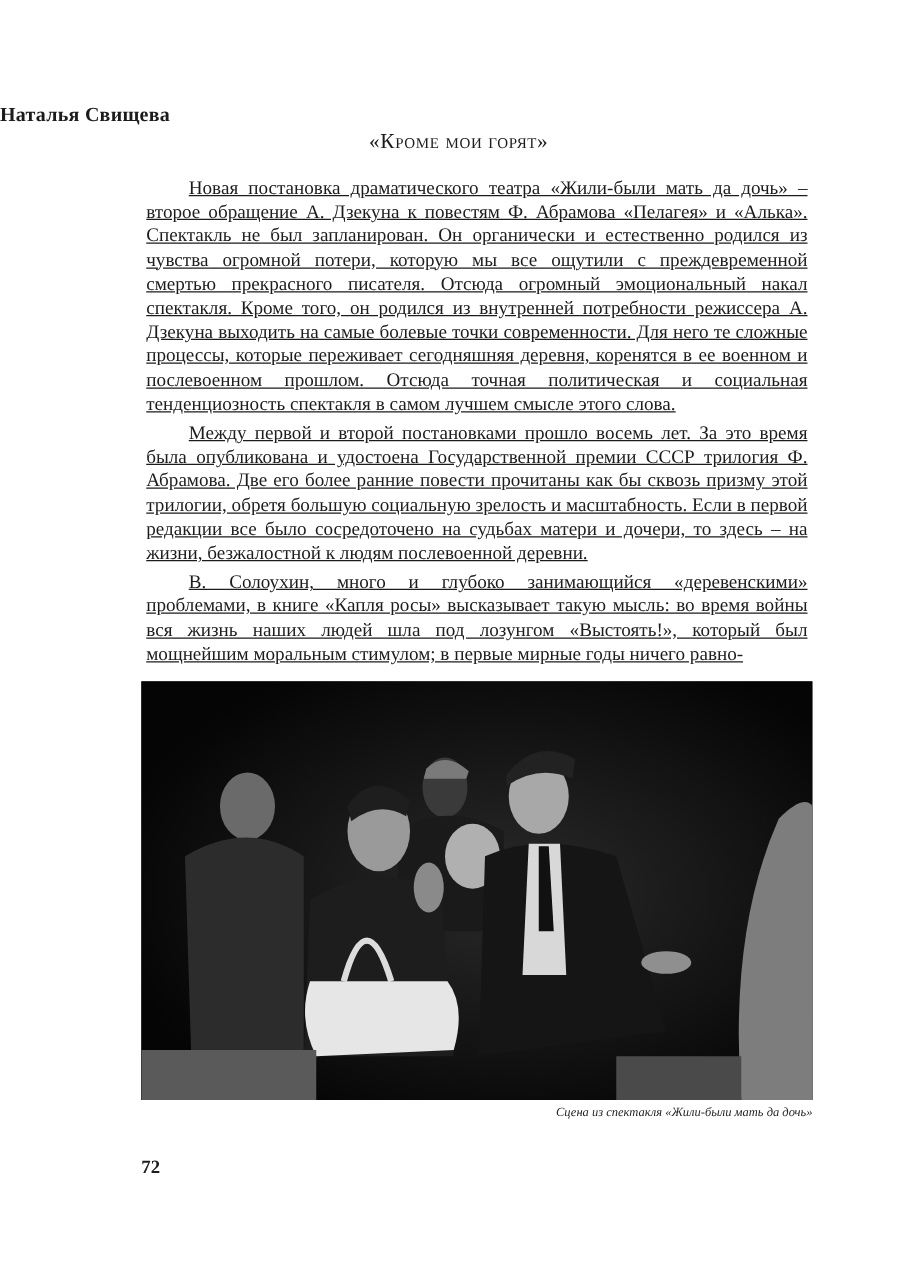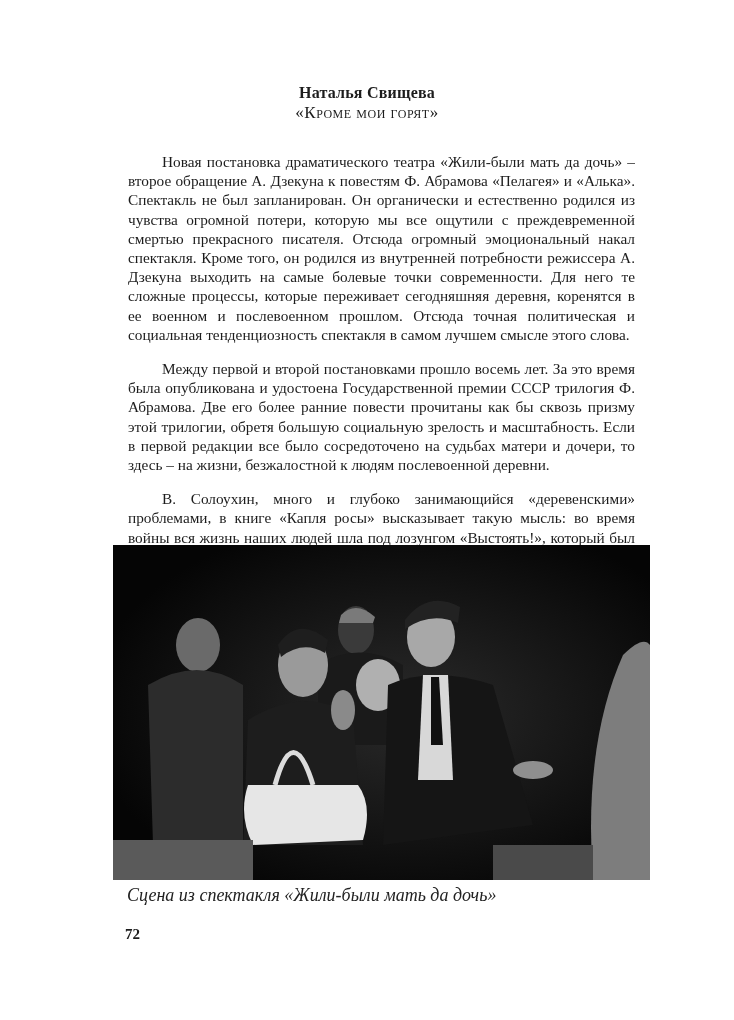--- a/index.html
+++ b/index.html
@@ -1,30 +1,30 @@
 <!DOCTYPE html>
 <html><head>
 <meta charset="utf-8">
 <style>
   html, body { margin: 0; padding: 0; background: #ffffff; }
   body { width: 734px; height: 1020px; position: relative; overflow: hidden;
          font-family: "Liberation Serif", "DejaVu Serif", serif; color: #1c1c1c; }
-  .author { position: absolute; top: 84px; left: 0; width: 734px; text-align: center;
+  .author { position: absolute; top: 84px; left: 0; width: 734px; text-align: left;
             font-weight: bold; font-size: 16px; letter-spacing: 0.2px; }
   .title { position: absolute; top: 103px; left: 0; width: 734px; text-align: center;
            font-size: 17px; font-variant: small-caps; letter-spacing: 0.5px; }
   .body { position: absolute; top: 137px; left: 113px; width: 537px;
           font-size: 15.3px; line-height: 19.2px; text-align: justify; }
-  .body p { margin: 15px; text-indent: 34px; }
+  .body p { margin: 4px; text-indent: 34px; text-decoration: underline; }
   .photo { position: absolute; left: 113px; top: 545px; width: 537px; height: 335px;
            background: #0a0a0a; overflow: hidden; }
   .photo svg { display: block; }
-  .caption { position: absolute; top: 885px; left: 127px; width: 537px; text-align: left;
-             font-style: italic; font-size: 18px; color: #222; }
-  .page-number { position: absolute; top: 926px; left: 113px; font-weight: bold; font-size: 15px; margin-left: 12px; }
+  .caption { position: absolute; top: 885px; left: 113px; width: 537px; text-align: right;
+             font-style: italic; font-size: 10px; color: #222; }
+  .page-number { position: absolute; top: 926px; left: 113px; font-weight: bold; font-size: 15px; }
 </style>
 </head>
 <body>
 
 <div class="author">Наталья Свищева</div>
 <div class="title">«Кроме мои горят»</div>
 
 <div class="body">
   <p>Новая постановка драматического театра «Жили-были мать да дочь» – второе обращение А. Дзекуна к повестям Ф. Абрамова «Пелагея» и «Алька». Спектакль не был запланирован. Он органически и естественно родился из чувства огромной потери, которую мы все ощутили с преждевременной смертью прекрасного писателя. Отсюда огромный эмоциональный накал спектакля. Кроме того, он родился из внутренней потребности режиссера А. Дзекуна выходить на самые болевые точки современности. Для него те сложные процессы, которые переживает сегодняшняя деревня, коренятся в ее военном и послевоенном прошлом. Отсюда точная политическая и социальная тенденциозность спектакля в самом лучшем смысле этого слова.</p>
   <p>Между первой и второй постановками прошло восемь лет. За это время была опубликована и удостоена Государственной премии СССР трилогия Ф. Абрамова. Две его более ранние повести прочитаны как бы сквозь призму этой трилогии, обретя большую социальную зрелость и масштабность. Если в первой редакции все было сосредоточено на судьбах матери и дочери, то здесь – на жизни, безжалостной к людям послевоенной деревни.</p>

